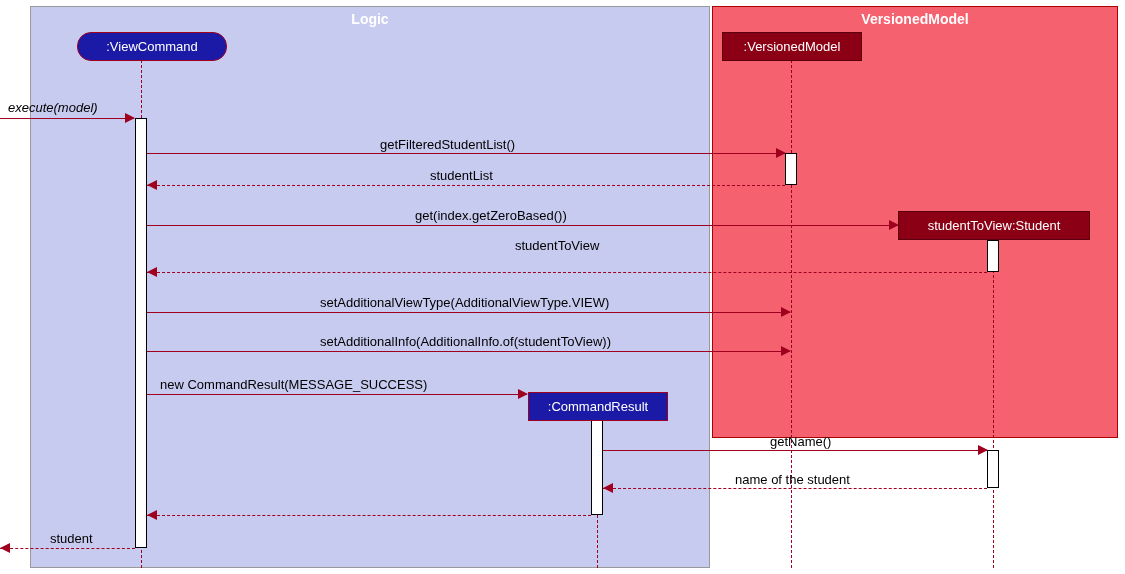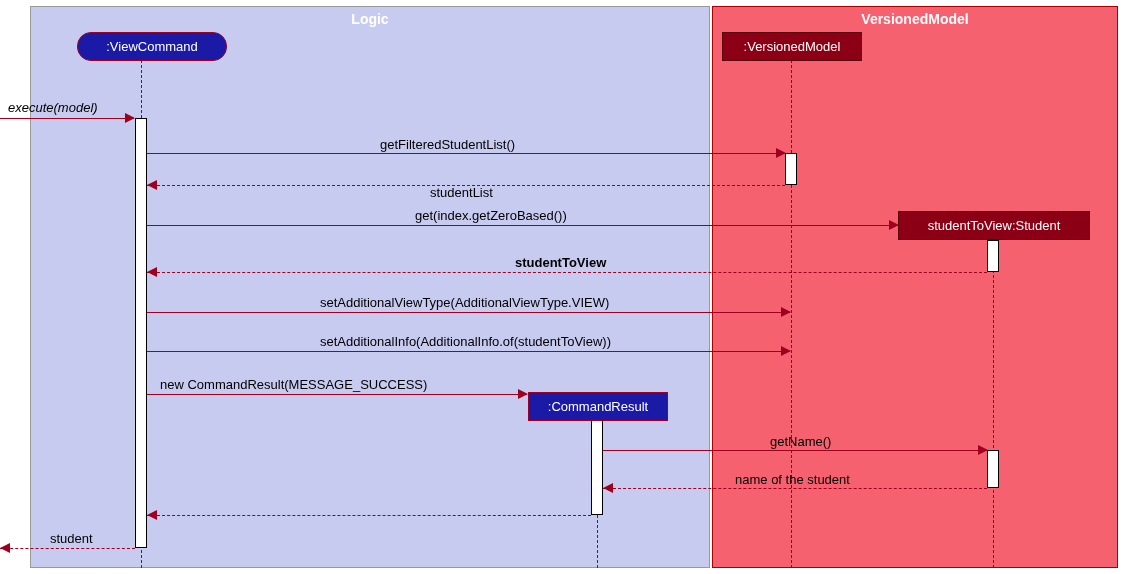--- a/index.html
+++ b/index.html
@@ -1,19 +1,19 @@
 <!DOCTYPE html>
 <html><head>
 <meta charset="utf-8">
 <style>
   * { box-sizing: border-box; margin: 0; padding: 0; }
   body { font-family: sans-serif; font-size: 13px; background: #fff; }
   .diagram { position: relative; width: 1125px; height: 574px; }
   .box-logic { position: absolute; left: 30px; top: 6px; width: 680px; height: 562px; background: #c8cbf0; border: 1.5px solid #999; }
-  .box-model { position: absolute; left: 712px; top: 6px; width: 406px; height: 562px; background: #f5616f; border: 1.5px solid #a00; }
+  .box-model { position: absolute; left: 712px; top: 6px; width: 406px; height: 432px; background: #f5616f; border: 1.5px solid #a00; }
   .box-title { position: absolute; top: 4px; left: 50%; transform: translateX(-50%); color: #fff; font-weight: bold; font-size: 14px; }
   .lifeline-head { position: absolute; background: #1a1aa6; color: #fff; border: 1.5px solid #a00020; padding: 6px 10px; text-align: center; font-size: 13px; z-index: 5; }
   .lifeline-head.red { background: #8b0015; border: 1.5px solid #5a000d; }
   .lifeline { position: absolute; width: 0; border-left: 1.5px dashed #a00020; z-index: 1; }
   .activation { position: absolute; width: 12px; background: #fff; border: 1px solid #000; z-index: 3; }
   .arrow { position: absolute; height: 0; border-top: 1.5px solid #a00020; z-index: 4; }
   .arrow.dashed { border-top-style: dashed; }
   .arrow-head { position: absolute; width: 0; height: 0; z-index: 4; }
   .arrow-head.right { border-top: 5px solid transparent; border-bottom: 5px solid transparent; border-left: 10px solid #a00020; }
   .arrow-head.left { border-top: 5px solid transparent; border-bottom: 5px solid transparent; border-right: 10px solid #a00020; }
@@ -48,29 +48,29 @@
   <div class="activation" style="left:987px; top:450px; height:38px;"></div>
 
   <div class="msg-label" style="left:8px; top:100px;font-style:italic;">execute(model)</div>
   <div class="arrow" style="left:0px; top:118px; width:134px;"></div>
   <div class="arrow-head right" style="left:125px; top:113px;"></div>
 
   <div class="msg-label" style="left:380px; top:137px;">getFilteredStudentList()</div>
   <div class="arrow" style="left:147px; top:153px; width:638px;"></div>
   <div class="arrow-head right" style="left:776px; top:148px;"></div>
 
-  <div class="msg-label" style="left:430px; top:168px;margin-top:17px;">studentList</div>
+  <div class="msg-label" style="left:430px; top:168px;">studentList</div>
   <div class="arrow dashed" style="left:147px; top:185px; width:638px;"></div>
   <div class="arrow-head left" style="left:147px; top:180px;"></div>
 
   <div class="msg-label" style="left:415px; top:208px;">get(index.getZeroBased())</div>
   <div class="arrow" style="left:147px; top:225px; width:751px;"></div>
   <div class="arrow-head right" style="left:889px; top:220px;"></div>
 
-  <div class="msg-label" style="left:515px; top:255px;font-weight:bold;">studentToView</div>
+  <div class="msg-label" style="left:515px; top:238px;">studentToView</div>
   <div class="arrow dashed" style="left:147px; top:272px; width:840px;"></div>
   <div class="arrow-head left" style="left:147px; top:267px;"></div>
 
   <div class="msg-label" style="left:320px; top:295px;">setAdditionalViewType(AdditionalViewType.VIEW)</div>
   <div class="arrow" style="left:147px; top:312px; width:643px;"></div>
   <div class="arrow-head right" style="left:781px; top:307px;"></div>
 
   <div class="msg-label" style="left:320px; top:334px;">setAdditionalInfo(AdditionalInfo.of(studentToView))</div>
   <div class="arrow" style="left:147px; top:351px; width:643px;"></div>
   <div class="arrow-head right" style="left:781px; top:346px;"></div>

